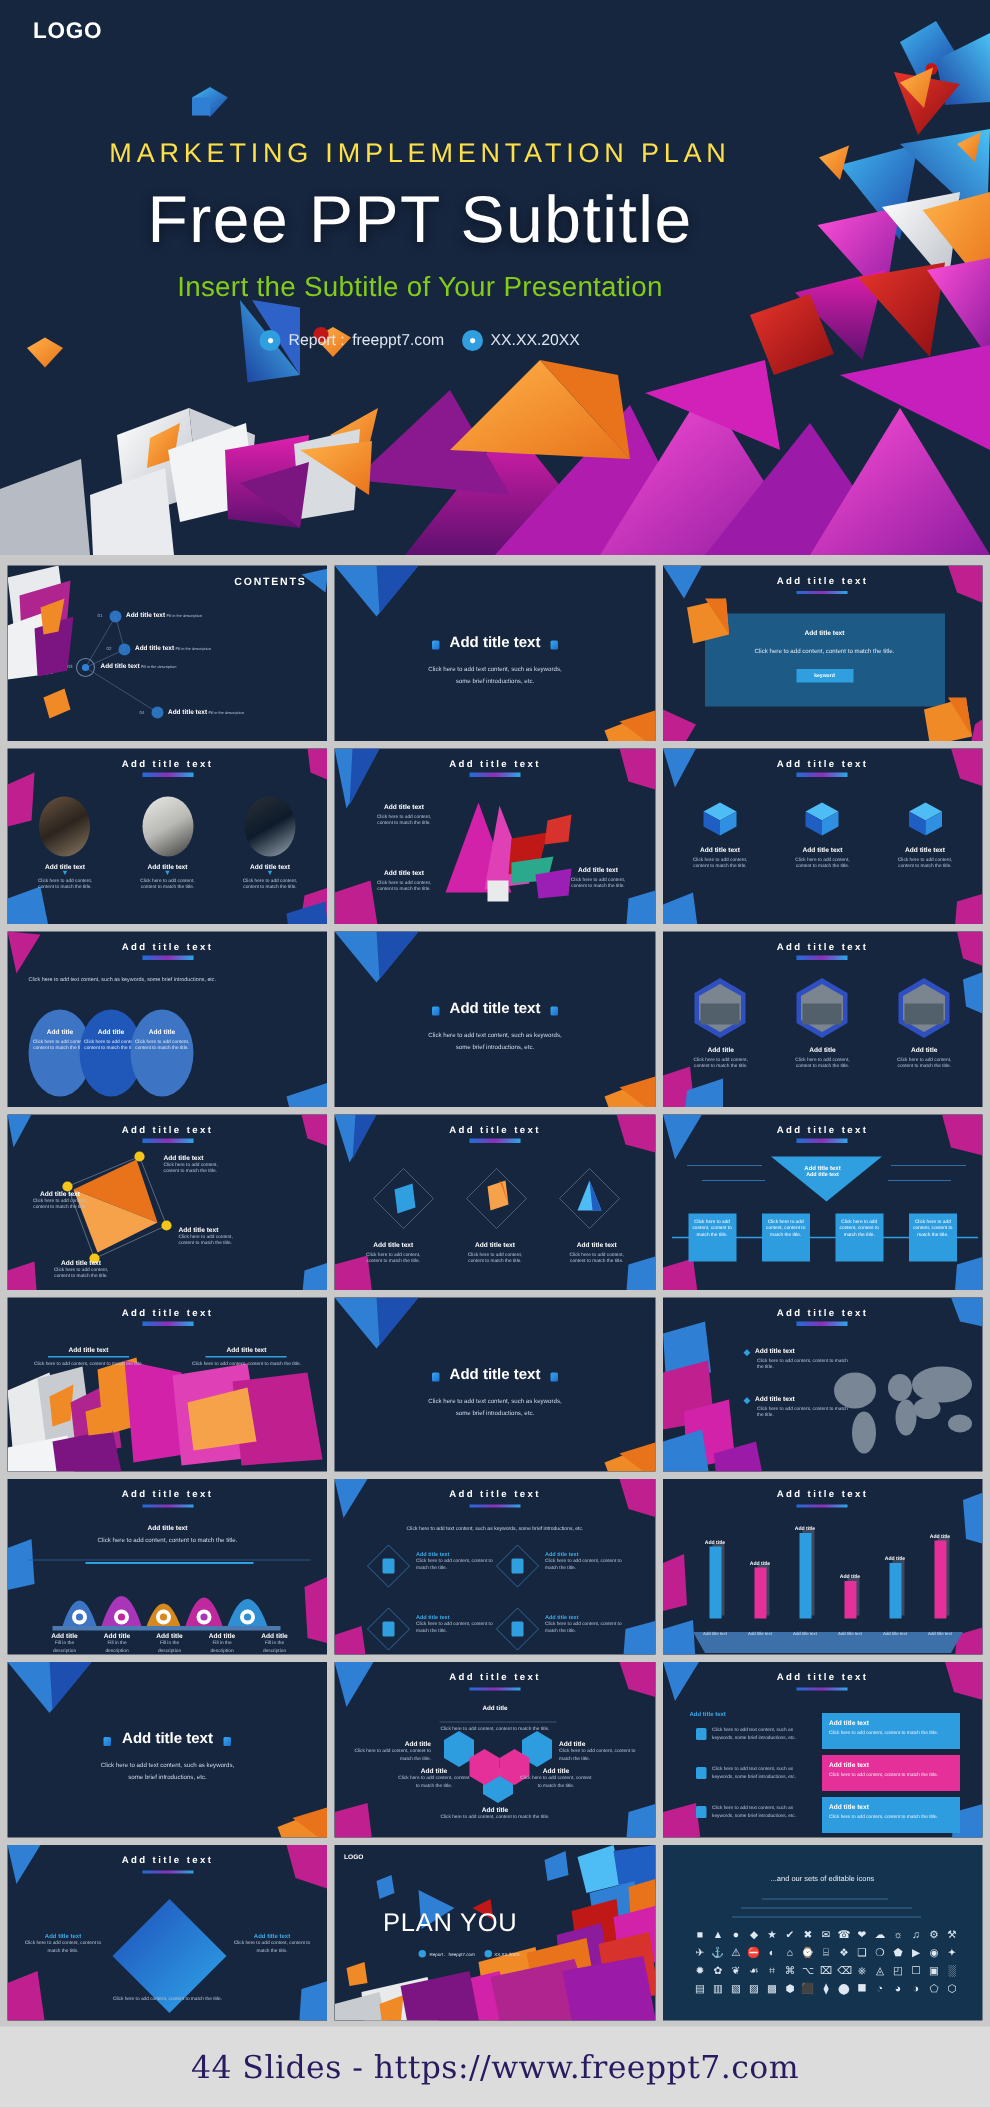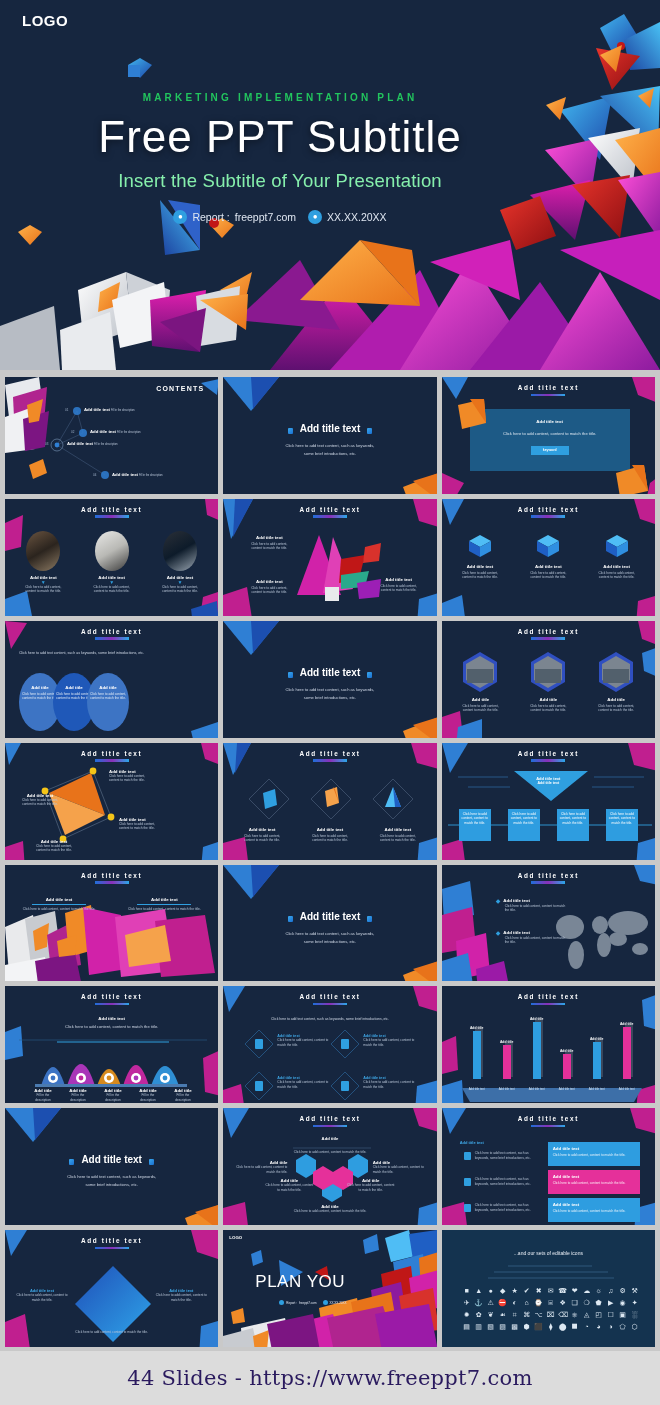--- a/index.html
+++ b/index.html
@@ -28,36 +28,36 @@
     letter-spacing: 0.5px;
     z-index: 30;
   }
   #hero .hero-text {
     position: absolute;
     top: 92px; left: 0; width: 560px;
     text-align: center;
     z-index: 25;
   }
   #hero .eyebrow {
-    color: #22c55e;
-    font-size: 10px;
+    color: #fde047;
+    font-size: 18px;
     letter-spacing: 3.2px;
-    font-weight: 700;
+    font-weight: 400;
   }
   #hero .bigtitle {
     color: #ffffff;
     font-size: 44px;
     line-height: 56px;
     font-weight: 400;
     letter-spacing: 1px;
     margin-top: 6px;
     text-shadow: 0 2px 7px rgba(0,0,0,.5);
   }
   #hero .subtitle {
-    color: #86efac;
+    color: #84cc16;
     font-size: 18.5px;
     font-weight: 400;
     margin-top: 5px;
     letter-spacing: .2px;
   }
   #hero .metaline {
     margin-top: 18px;
     display: flex;
     justify-content: center;
     align-items: center;

